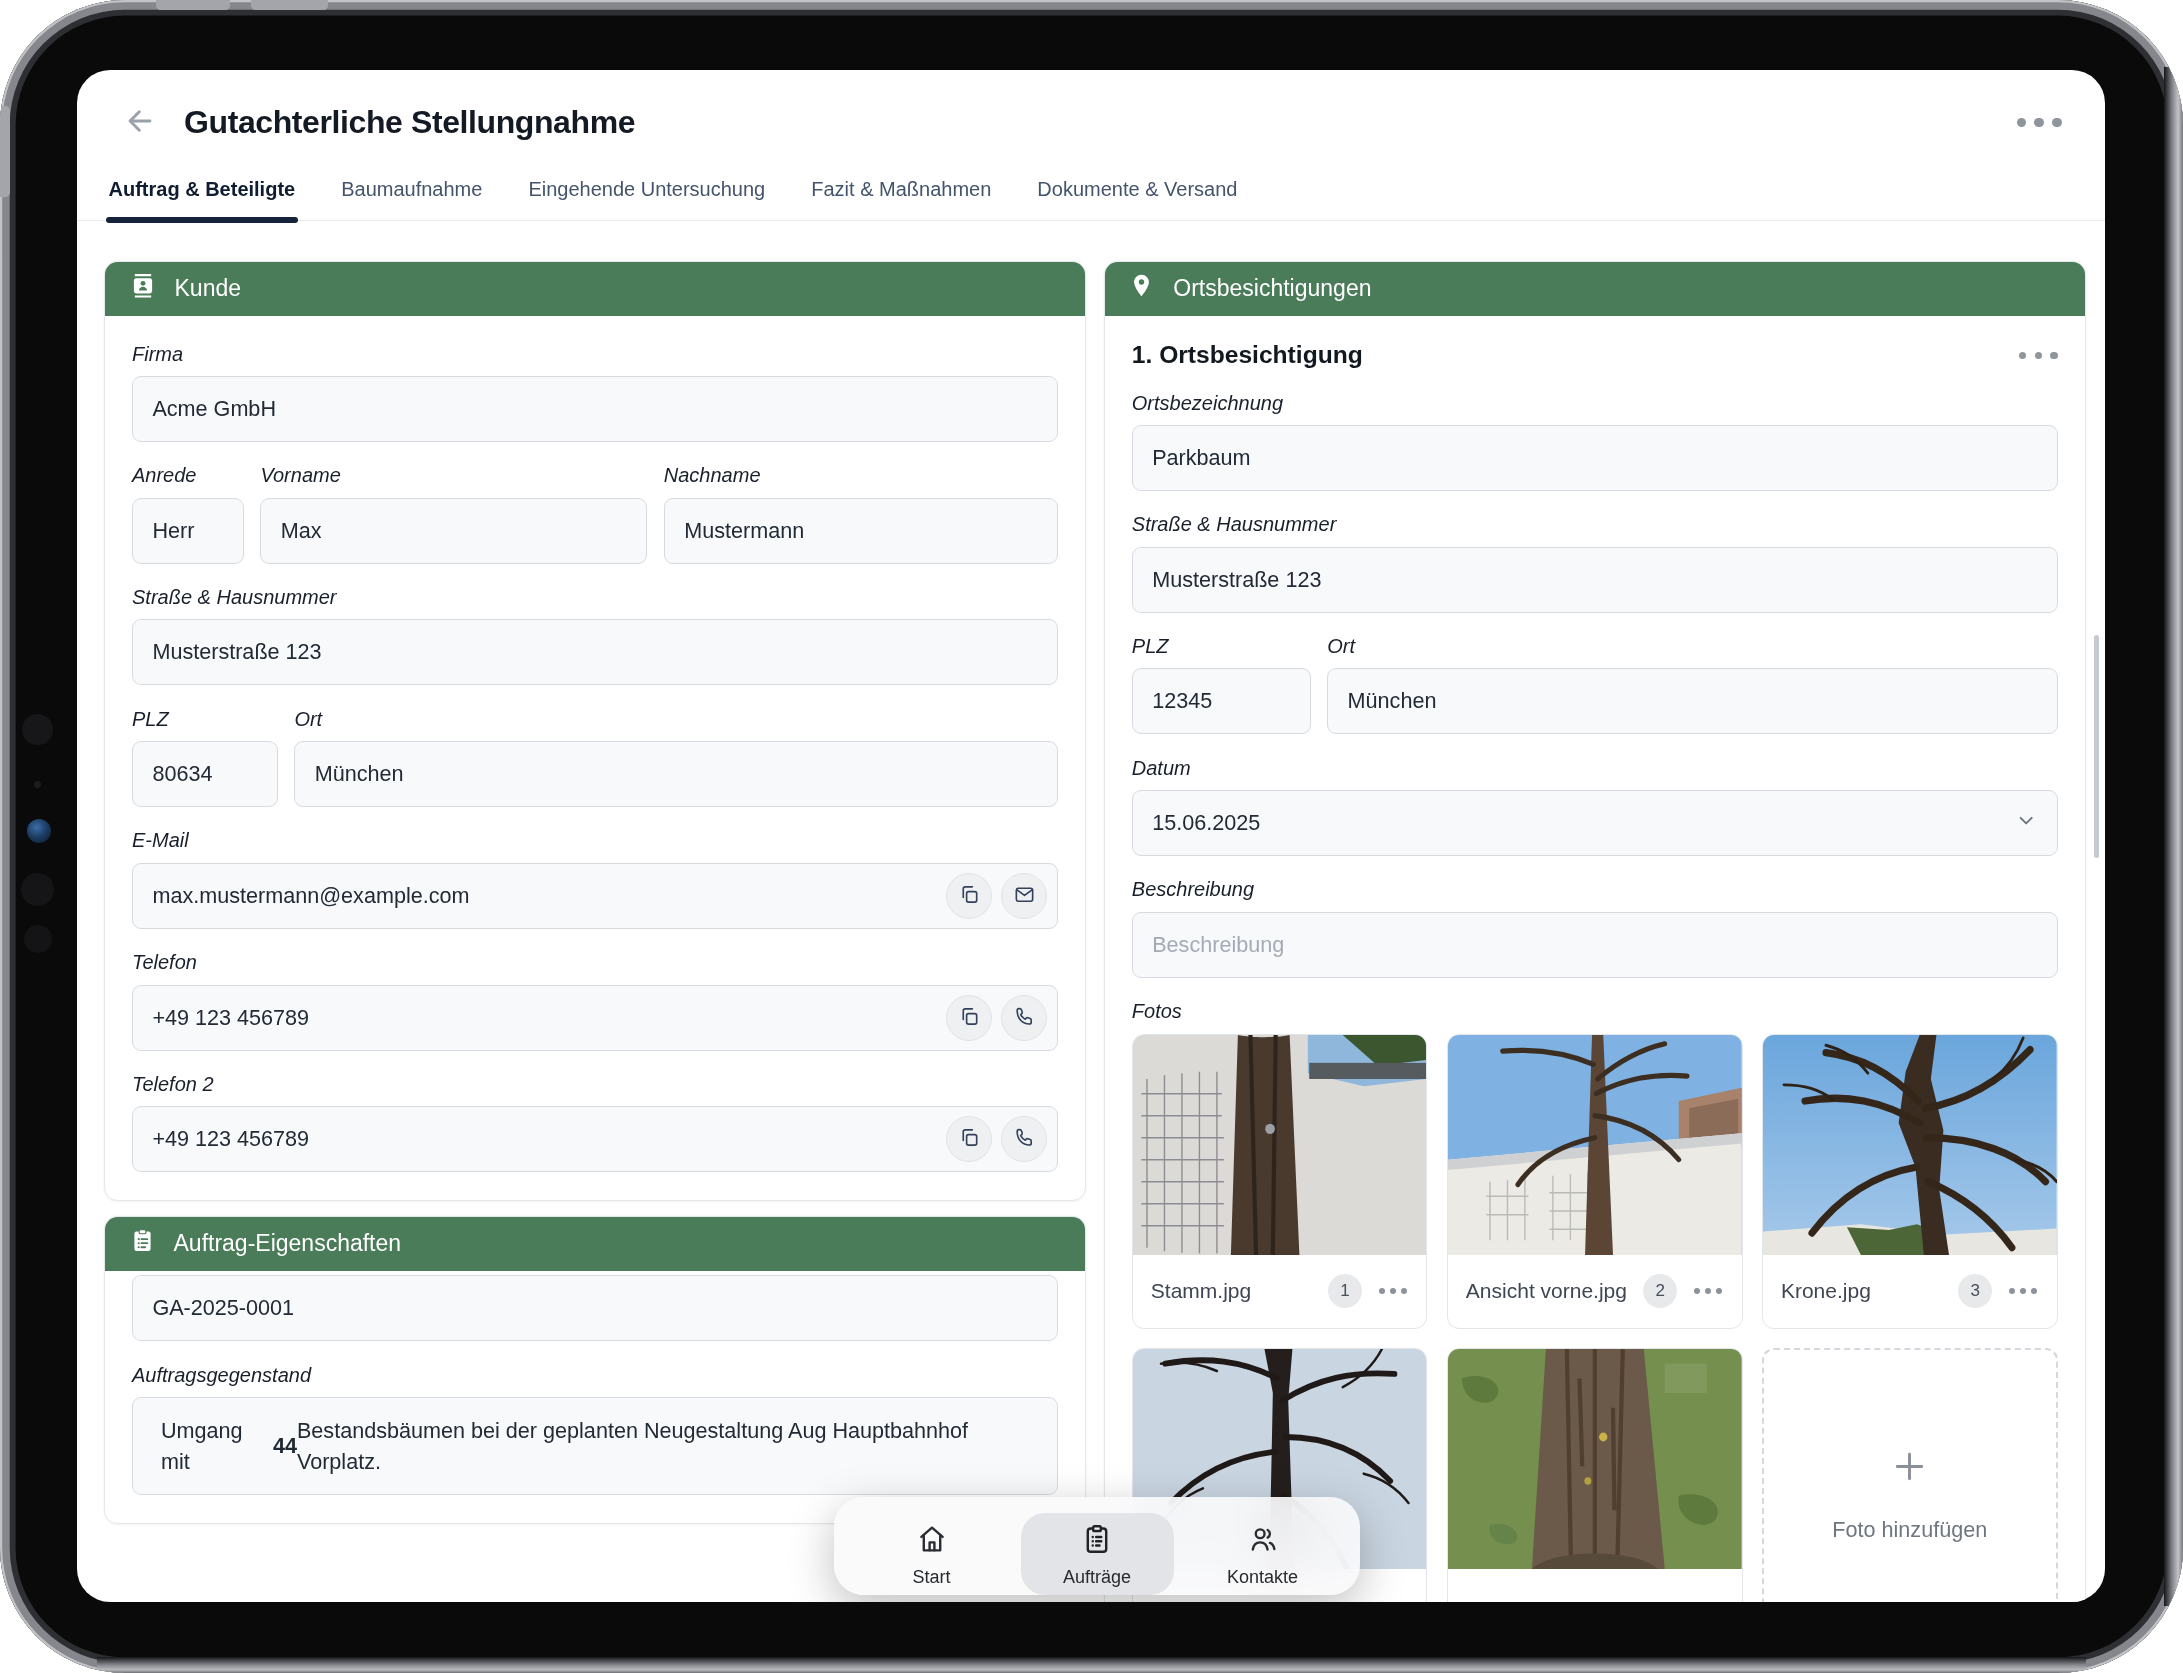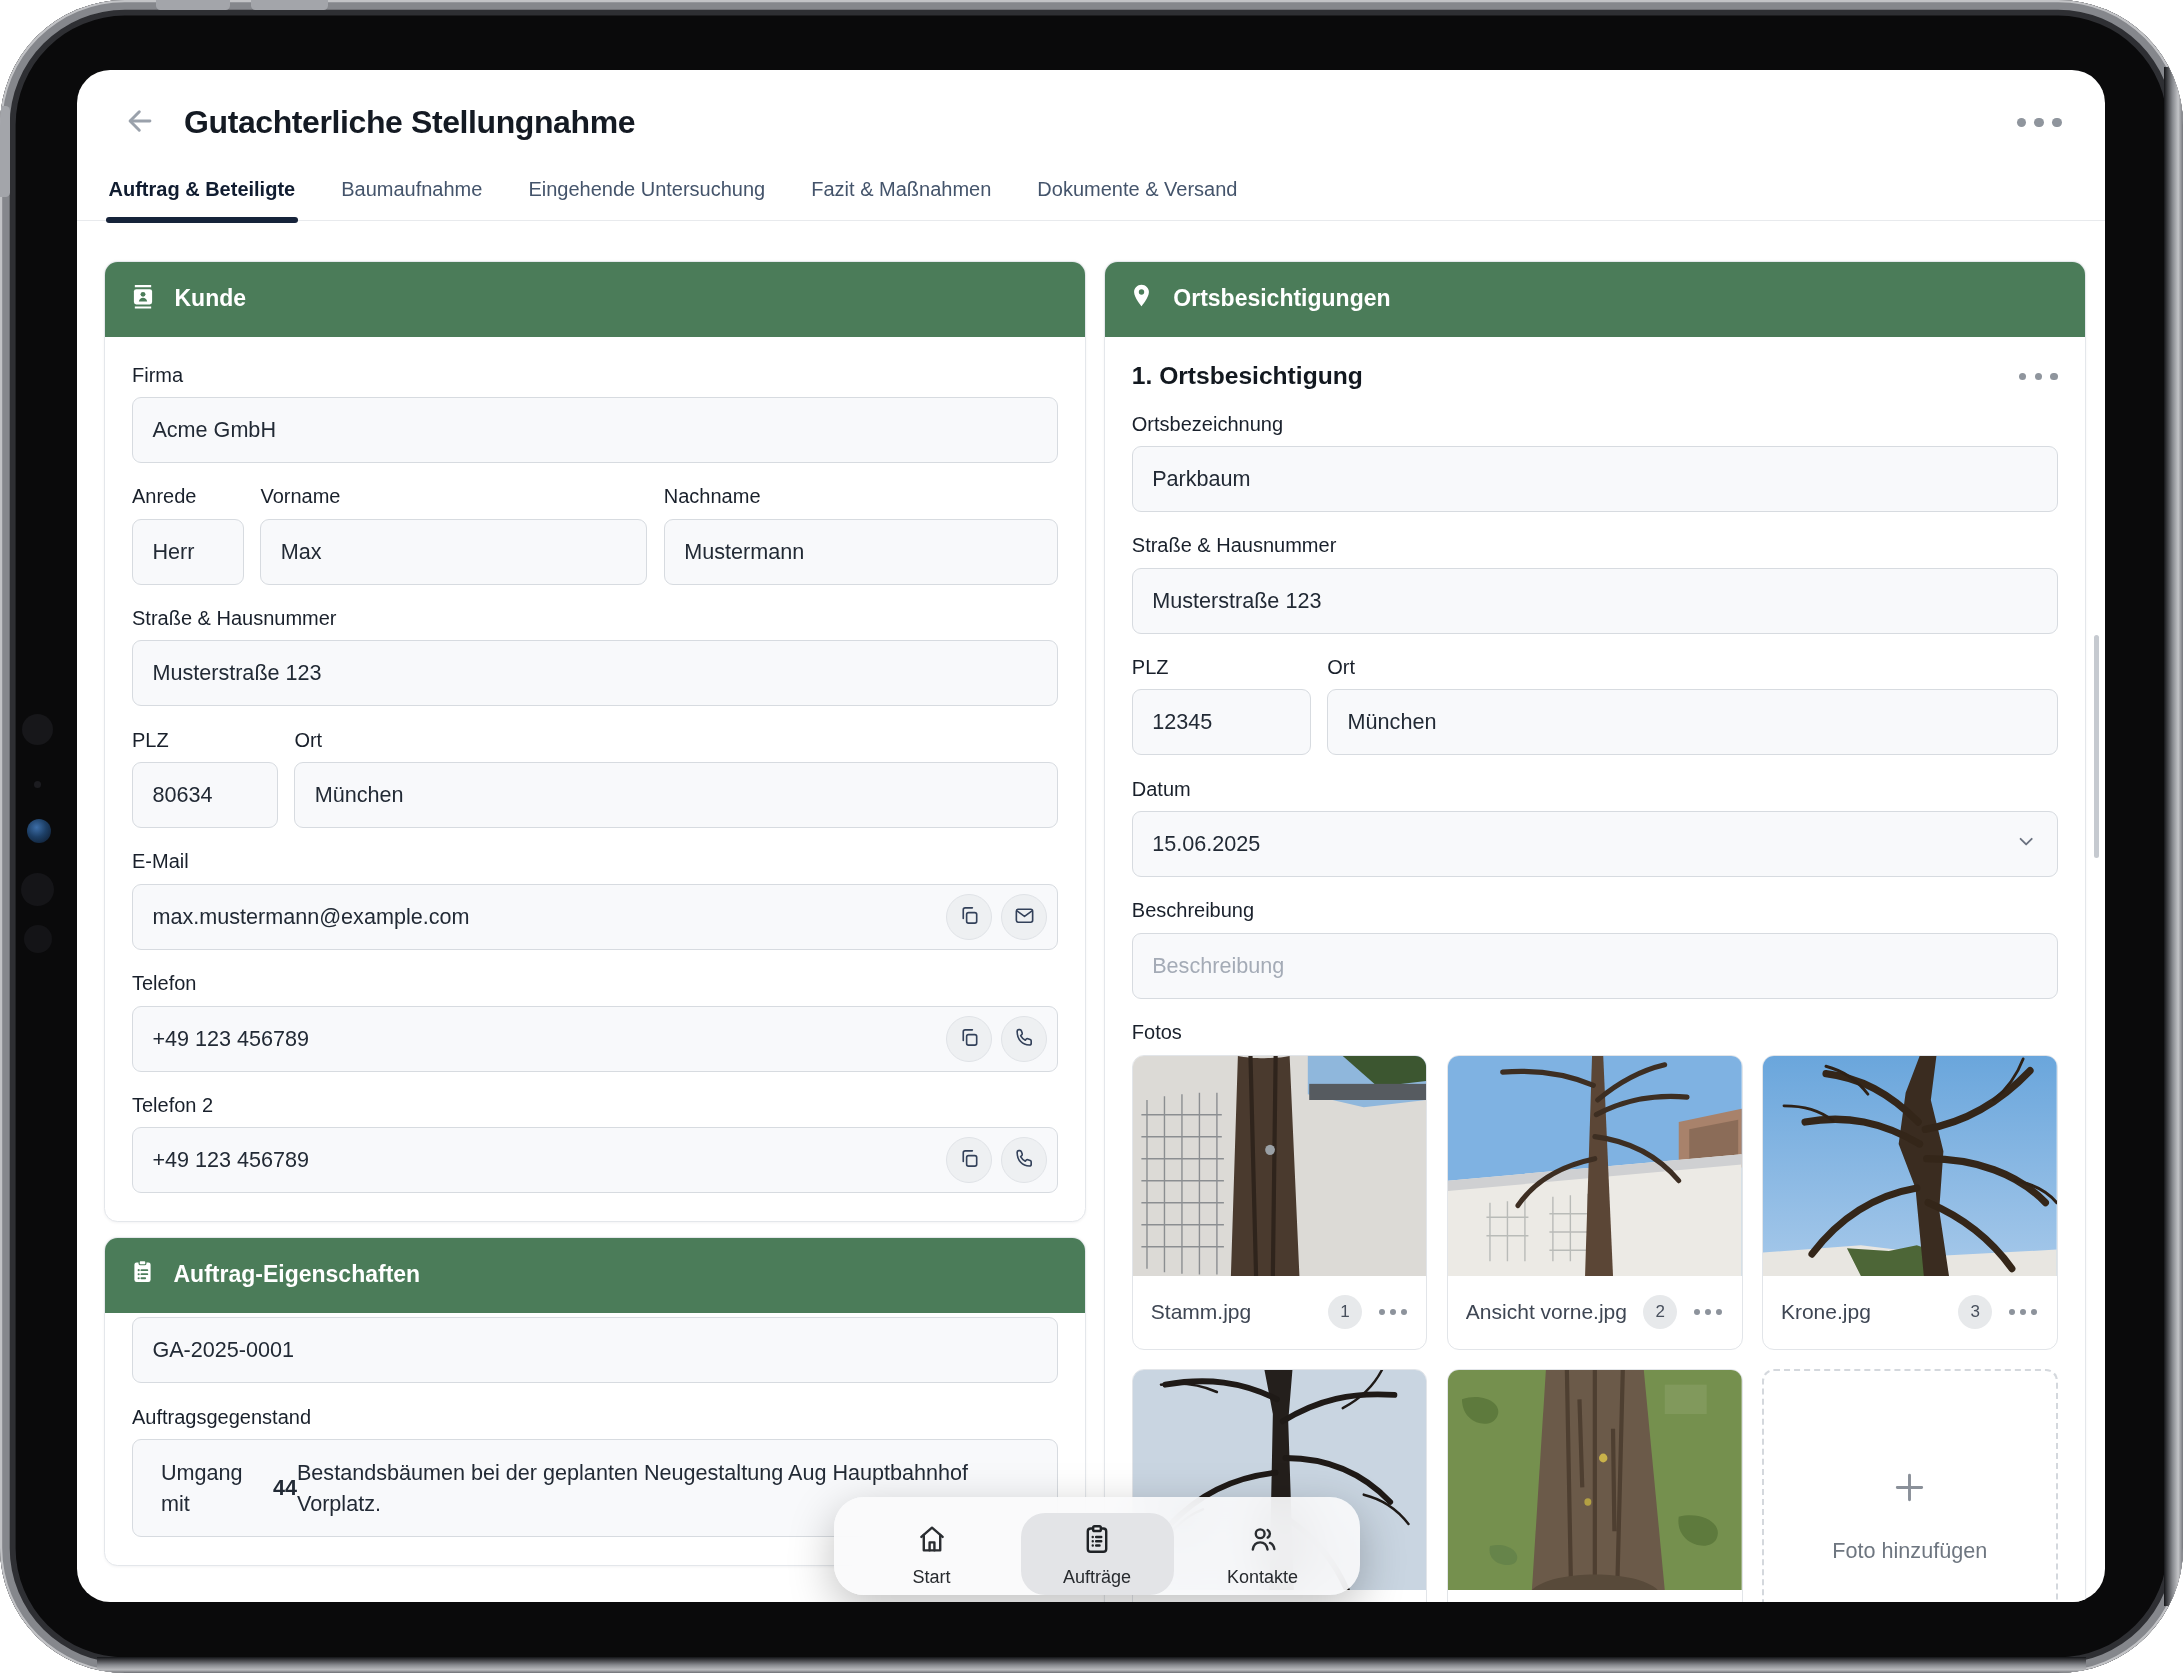--- a/index.html
+++ b/index.html
@@ -42,25 +42,25 @@
   .tab.active{color:#101c30;font-weight:700;}
   .tab.active::after{content:"";position:absolute;left:-1.5px;right:-1.5px;bottom:-2.2px;height:5.2px;
        background:#16233a;border-radius:3px;}
 
   
   .content{display:grid;grid-template-columns:1fr 1fr;gap:18px;align-items:start;
            padding:40px 19.4px 0 27px;}
   .card{background:#fff;border:1.5px solid #e4e7eb;border-radius:13.4px;overflow:hidden;
         box-shadow:0 0.7px 3px rgba(16,24,40,.05);}
   .card + .card{margin-top:15px;}
-  .card-head{height:76px;background:#4b7c59;color:#fff;display:flex;align-items:center;gap:18px;
-             padding:0 25px;font-size:23px;font-weight:700;margin:-1.5px -1.5px 0;border-radius:12px 12px 0 0;}
+  .card-head{height:55px;background:#4b7c59;color:#fff;display:flex;align-items:center;gap:18px;
+             padding:0 25px;font-size:23px;font-weight:400;margin:-1.5px -1.5px 0;border-radius:12px 12px 0 0;}
   .card-body{padding:4.5px 27px 28px;}
 
-  .f-label{font-size:20px;font-weight:500;color:#19202b;margin:22.3px 0 10.4px;}
+  .f-label{font-size:20px;font-weight:500;color:#19202b;margin:22.3px 0 10.4px;font-style:italic;}
   .input{width:100%;box-sizing:border-box;height:66px;background:#f8f9fb;border:1.5px solid #d7dbe0;
          border-radius:9px;font-size:21.6px;color:#222a35;padding:0 19.4px;font-family:inherit;}
   .input::placeholder{color:#a4abb6;}
   div.input{display:flex;align-items:center;}
   .row{display:grid;gap:16.4px;}
   .row-anv{grid-template-columns:112px 387px 1fr;}
   .row-po{grid-template-columns:146px 1fr;}
   .row-po2{grid-template-columns:179px 1fr;}
 
   .with-actions{position:relative;}

